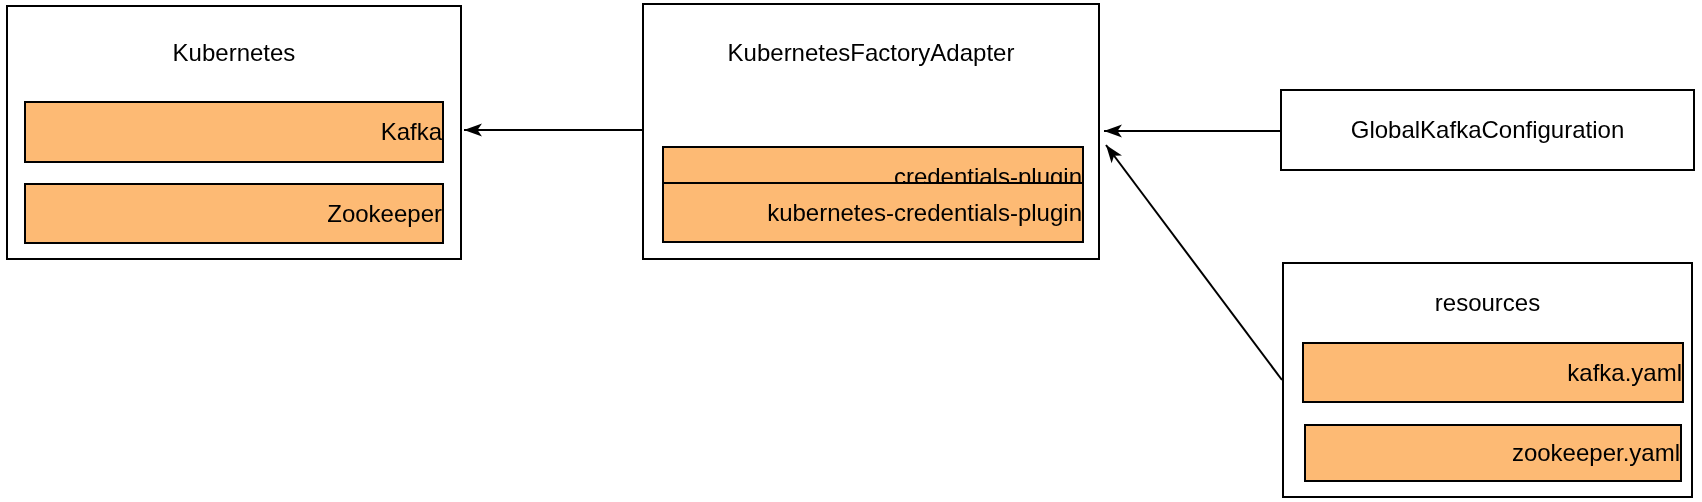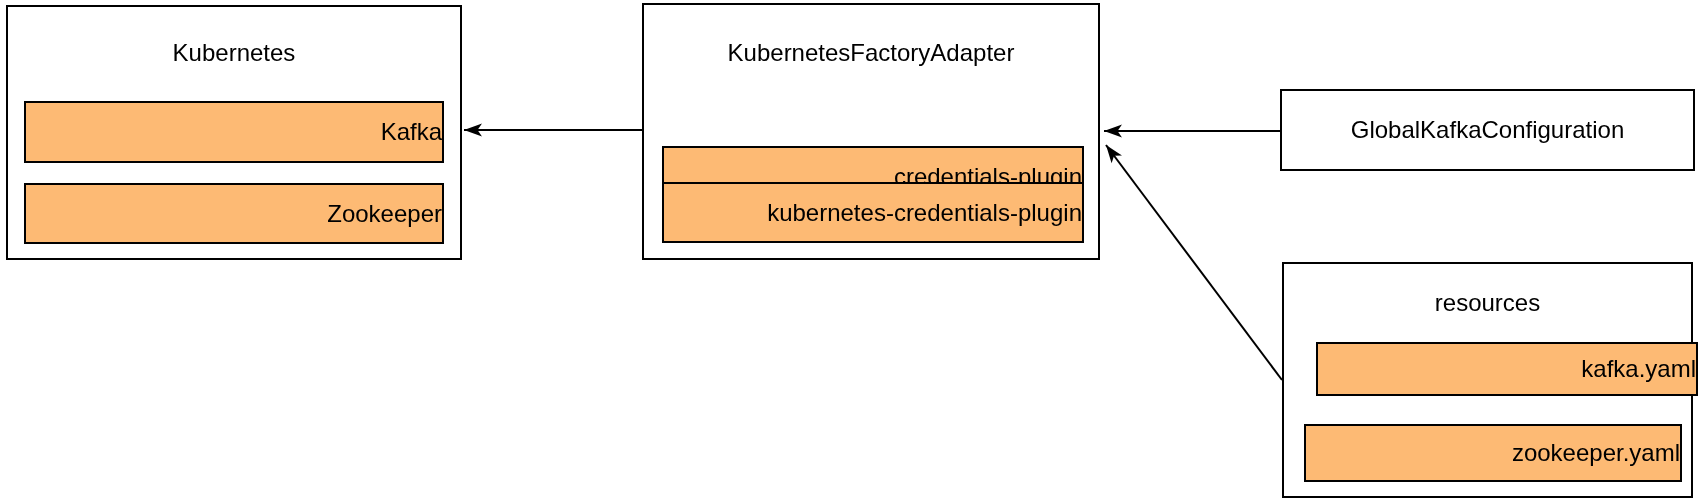--- a/index.html
+++ b/index.html
@@ -92,21 +92,21 @@
       <span>kubernetes-credentials-plugin</span>
     </div>
   </div>
 
   <div class="node leafbox" style="left:1280px; top:89px; width:415px; height:82px;">
     <span>GlobalKafkaConfiguration</span>
   </div>
 
   <div class="node" style="left:1282px; top:262px; width:411px; height:236px;">
     <div class="node-title" style="height:78px;">resources</div>
-    <div class="child" style="left:32px; top:78px; width:382px; height:54px;">
+    <div class="child" style="left:18px; top:78px; width:382px; height:61px;">
       <span>kafka.yaml</span>
     </div>
     <div class="child" style="left:20px; top:160px; width:378px; height:58px;padding-left:42px;">
       <span>zookeeper.yaml</span>
     </div>
   </div>
 
 </div>
 
 </body></html>

